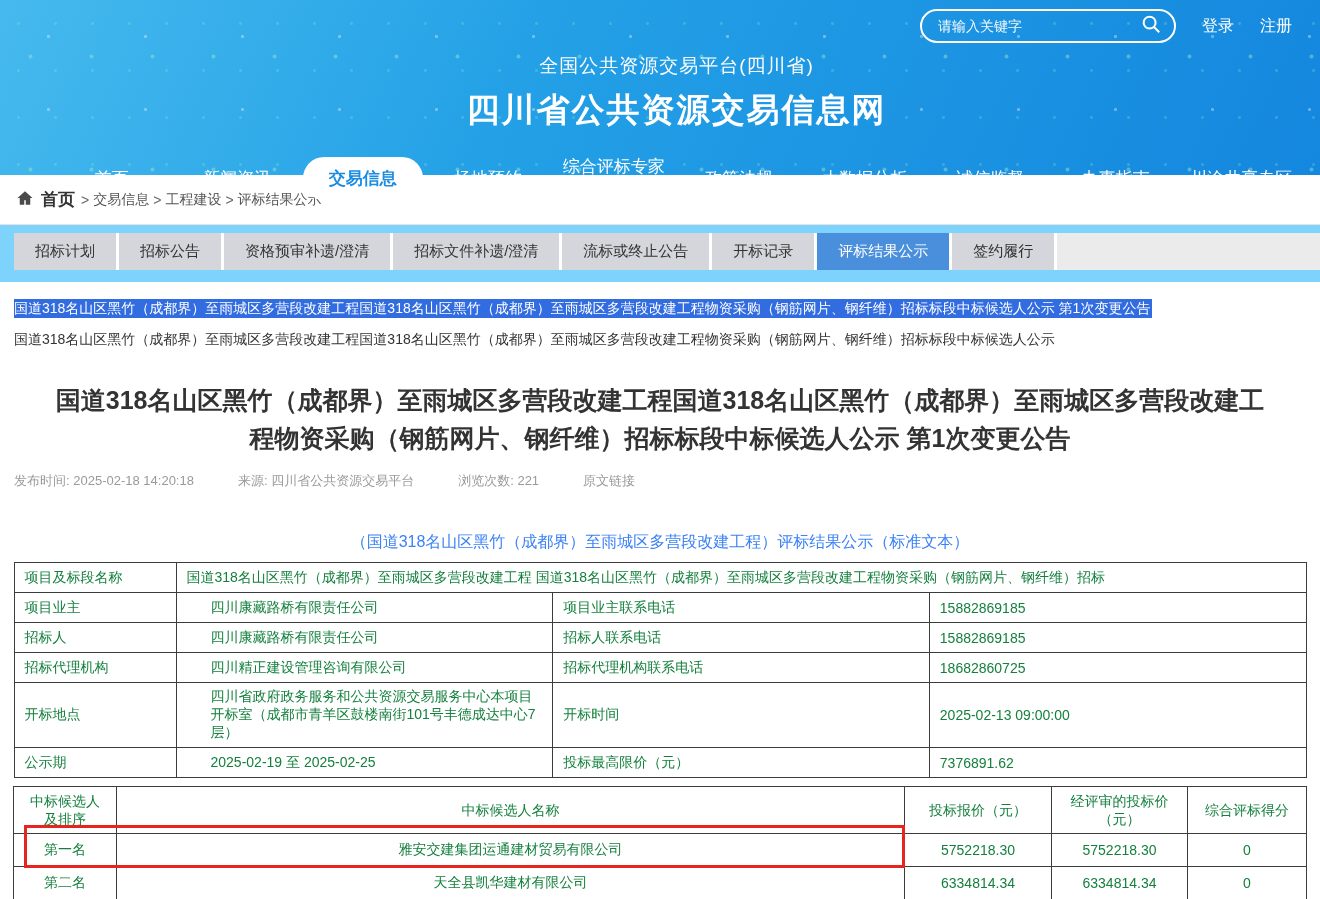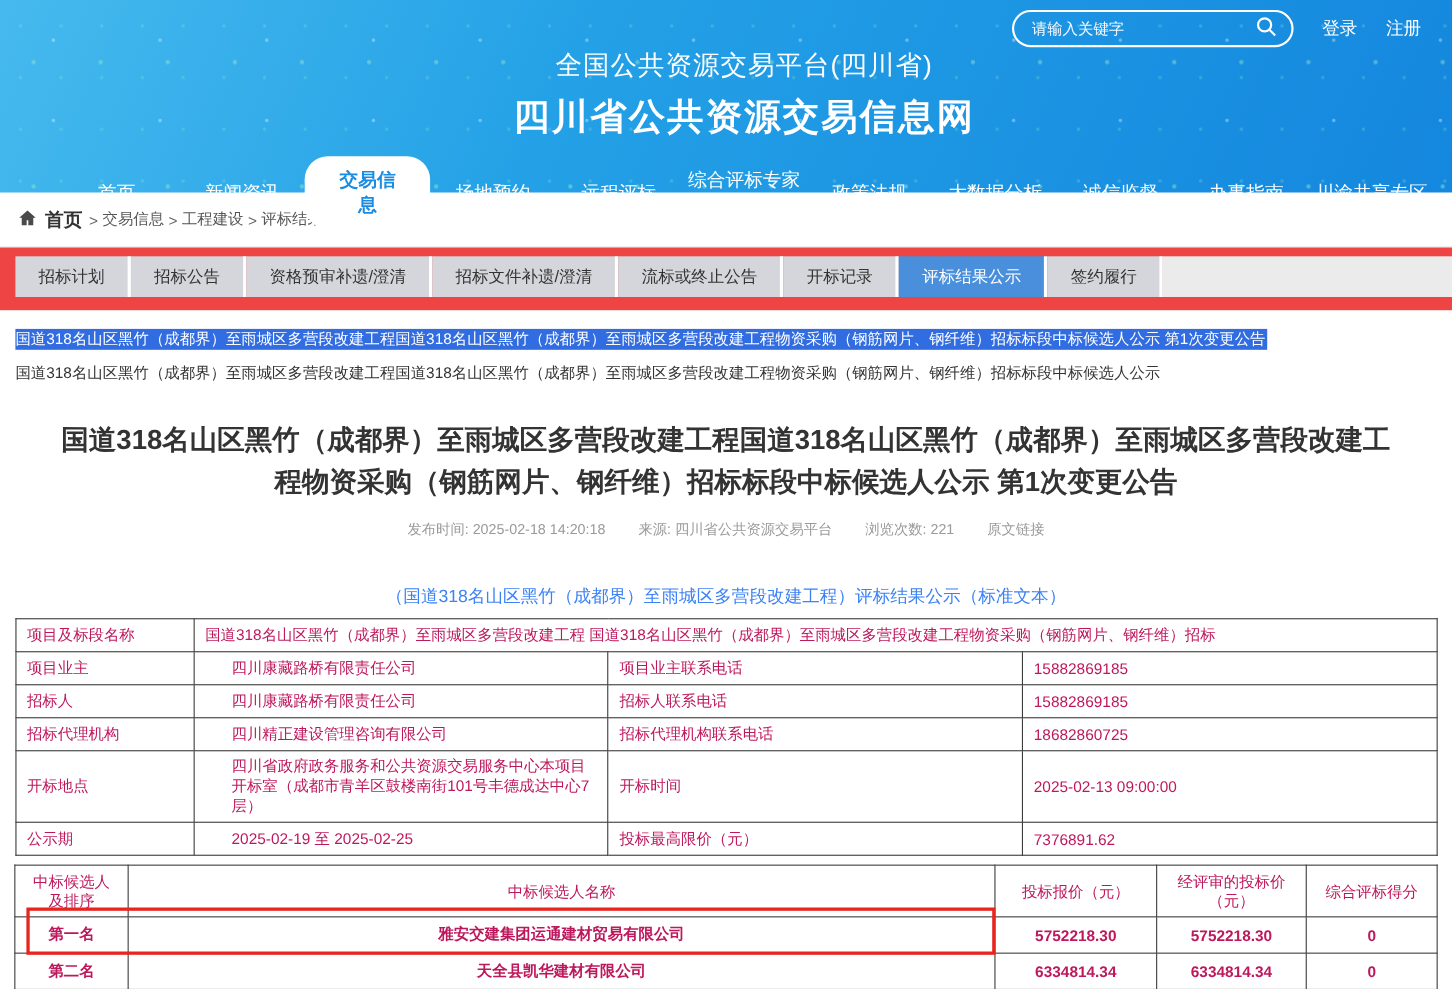--- a/index.html
+++ b/index.html
@@ -17,74 +17,74 @@
     background-size:97px 73px, 61px 113px, 37px 47px; }
   .header-top { position:relative; display:flex; justify-content:flex-end; align-items:center;
     padding:9px 28px 0 0; gap:26px; z-index:2; }
   .search-pill { width:256px; height:34px; border:2px solid #fff; border-radius:18px;
     display:flex; align-items:center; padding:0 12px 0 16px; }
   .search-pill input { flex:1; background:transparent; border:none; outline:none;
     color:#fff; font-size:14px; font-family:inherit; }
   .search-pill input::placeholder { color:rgba(255,255,255,0.95); }
   .auth-link { color:#fff; font-size:16px; text-decoration:none; cursor:pointer; }
   .header-titles { position:relative; text-align:center; z-index:2; }
-  .header-subtitle { font-size:24px; letter-spacing:1px; }
+  .header-subtitle { font-size:19px; margin-top:10px; letter-spacing:1px; }
   .header-title { font-size:33px; font-weight:bold; margin-top:9px; letter-spacing:2px; }
   .nav { position:relative; display:flex; align-items:center; margin-top:13px; padding:0 16px; z-index:2; }
   .nav-item { flex:1; text-align:center; font-size:17px; cursor:pointer; }
   .nav-item span { display:inline-block; padding:9px 6px; color:#fff; }
   .nav-item.active span { background:#fff; color:#1a8ce1; font-weight:bold;
     border-radius:21px; padding:10px 26px; }
 
   
   .breadcrumb { height:50px; display:flex; align-items:center; padding:0 16px;
     border-bottom:1px solid #e3e3e3; font-size:14px; color:#666; }
   .crumb-home { font-size:17px; font-weight:bold; color:#333; margin:0 2px 0 7px; cursor:pointer; }
   .crumb-sep { margin:0 4px; color:#666; }
   .crumb-item { color:#555; cursor:pointer; }
 
   
-  .tabstrip { display:flex; padding:8px 0 12px 14px; background:#ef4444; }
+  .tabstrip { display:flex; padding:8px 0 12px 14px; background:#7dd3fc; }
   .tab { background:#d4d6db; color:#333; font-size:15px; padding:9px 21px;
     border-right:3px solid #fff; white-space:nowrap; cursor:pointer; text-align:center; }
   .tab.active { background:#4a8fdc; color:#fff; }
   .tab-filler { flex:1; background:#ebebeb; }
 
   
   .content { padding:0 14px; }
   .sel-line { margin-top:17px; font-size:14px; line-height:19px; }
   .sel-line span { background:#316ce0; color:#fff; padding:1px 2px 2px 0; cursor:pointer; }
   .plain-line { margin-top:13px; font-size:14px; color:#333; cursor:pointer; }
 
   
   .article-title { margin:33px auto 0; text-align:center; font-size:25px; font-weight:bold;
     color:#333; line-height:1.5; width:1230px; }
-  .meta { margin-top:15px; display:flex; justify-content:center; gap:30px;
+  .meta { margin-top:15px; display:flex; justify-content:flex-start; gap:44px;
     font-size:13px; color:#9a9a9a; }
   .meta .link { cursor:pointer; }
 
   
   .table-caption { margin-top:42px; text-align:center; font-size:16px; color:#3b82f6; }
   .tblwrap { position:relative; margin-top:9px; }
   table { width:1293px; margin:0 auto; border-collapse:collapse; table-layout:fixed; }
-  td { border:1px solid #3c3c3c; font-size:14px; color:#be185d; padding:5px 10px;
+  td { border:1px solid #3c3c3c; font-size:14px; color:#15803d; padding:5px 10px;
     height:30px; overflow:hidden; }
   .info-table td.lab { width:162px; }
   .info-table td.val { width:786px;padding-left:34px; }
   .info-table td.lab2 { width:165px; }
   .info-table td.val2 { width:180px; }
   .cand-table { margin-top:-1px; }
   .cand-table td { text-align:center; }
   .cand-table .c1 { width:103px; }
   .cand-table .c2 { width:788px; }
   .cand-table .c3 { width:147px; }
   .cand-table .c4 { width:136px; }
   .cand-table .c5 { width:119px; }
   .cand-table .hdr td { height:44px; line-height:1.3; }
-  .cand-table .drow td { height:33px;font-weight:bold; }
+  .cand-table .drow td { height:33px; }
   .red-box { position:absolute; left:24px; top:39px; width:881px; height:43px;
     border:3px solid #e8241f; pointer-events:none; z-index:5; }
 </style>
 </head>
 <body>
 
 <div class="header">
   <div class="header-top">
     <div class="search-pill">
       <input type="text" placeholder="请输入关键字" style="">
@@ -102,21 +102,20 @@
   <div class="header-titles">
     <div class="header-subtitle">全国公共资源交易平台(四川省)</div>
     <div class="header-title">四川省公共资源交易信息网</div>
   </div>
 
   <div class="nav">
     <div class="nav-item"><span>首页</span></div>
     <div class="nav-item"><span>新闻资讯</span></div>
     <div class="nav-item active"><span>交易信息</span></div>
     <div class="nav-item"><span>场地预约</span></div>
-    <div class="nav-item"><span>远程评标</span></div>
     <div class="nav-item"><span>综合评标专家库</span></div>
     <div class="nav-item"><span>政策法规</span></div>
     <div class="nav-item"><span>大数据分析</span></div>
     <div class="nav-item"><span>诚信监督</span></div>
     <div class="nav-item"><span>办事指南</span></div>
     <div class="nav-item"><span>川渝共享专区</span></div>
   </div>
 </div>
 
 <div class="breadcrumb">

